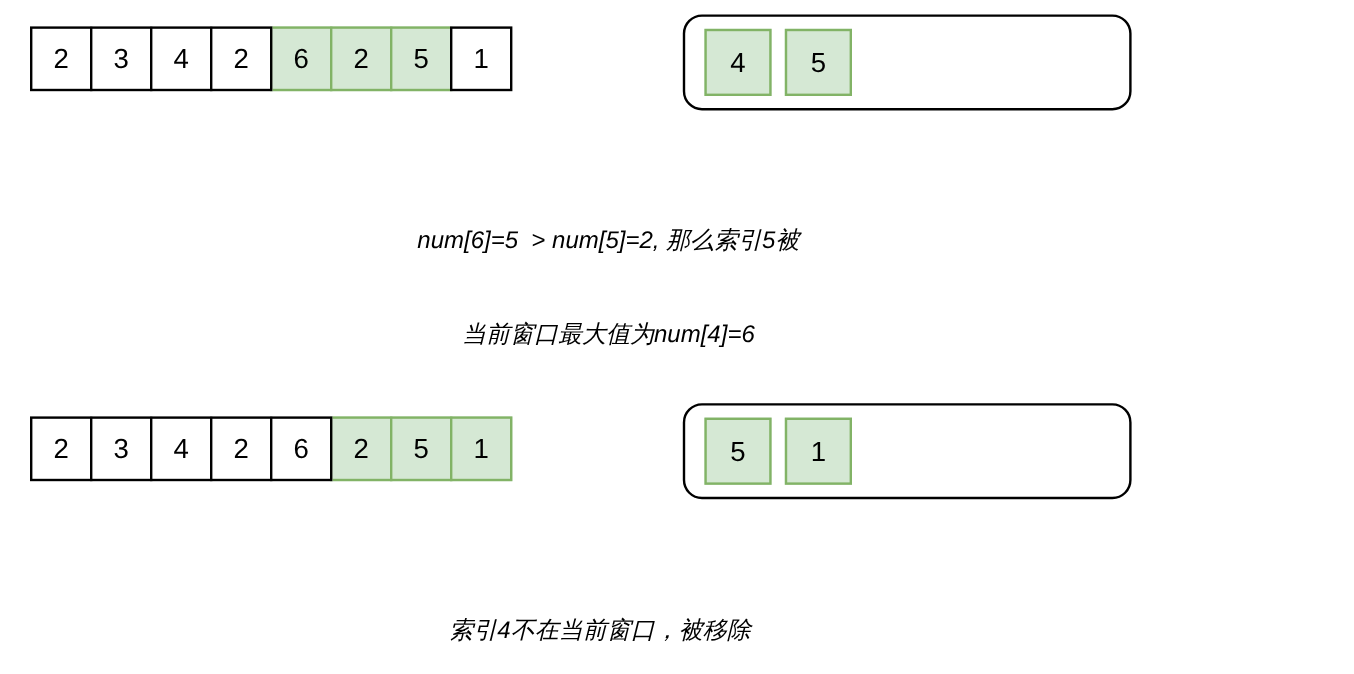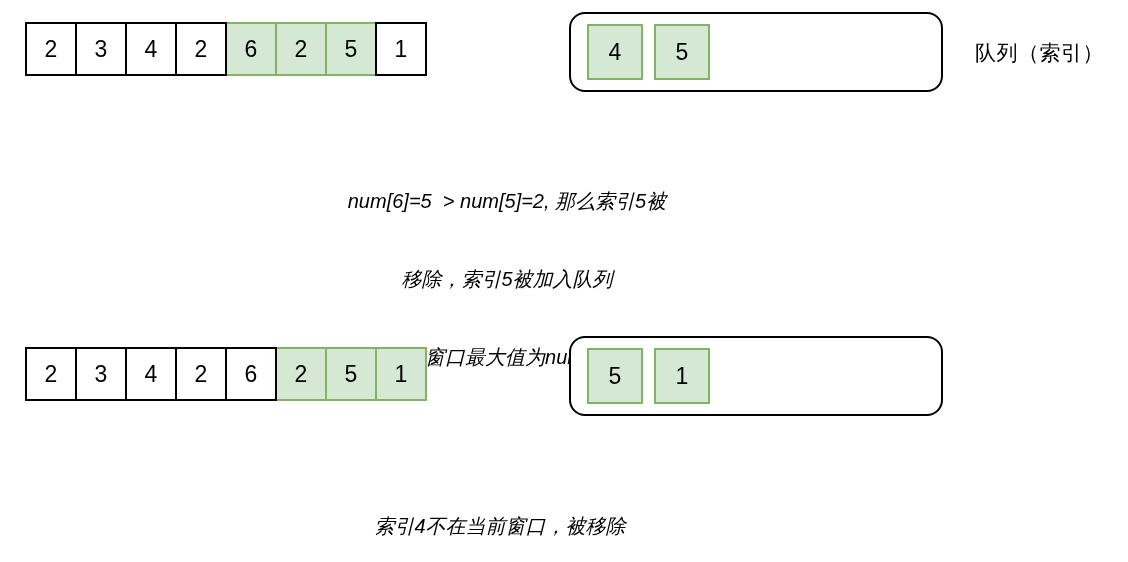--- a/index.html
+++ b/index.html
@@ -88,25 +88,23 @@
     <div class="cell green">2</div>
     <div class="cell green">5</div>
     <div class="cell">1</div>
   </div>
 
   <div class="queue queue-1">
     <div class="qcell">4</div>
     <div class="qcell">5</div>
   </div>
 
-  <div class="queue-label">队列（索引）</div>
 
   <div class="caption caption-1">
     <div>num[6]=5  &gt; num[5]=2, 那么索引5被</div>
-    <div>移除，索引5被加入队列</div>
     <div>当前窗口最大值为num[4]=6</div>
   </div>
 
   <div class="array array-row-2">
     <div class="cell">2</div>
     <div class="cell">3</div>
     <div class="cell">4</div>
     <div class="cell">2</div>
     <div class="cell">6</div>
     <div class="cell green">2</div>

